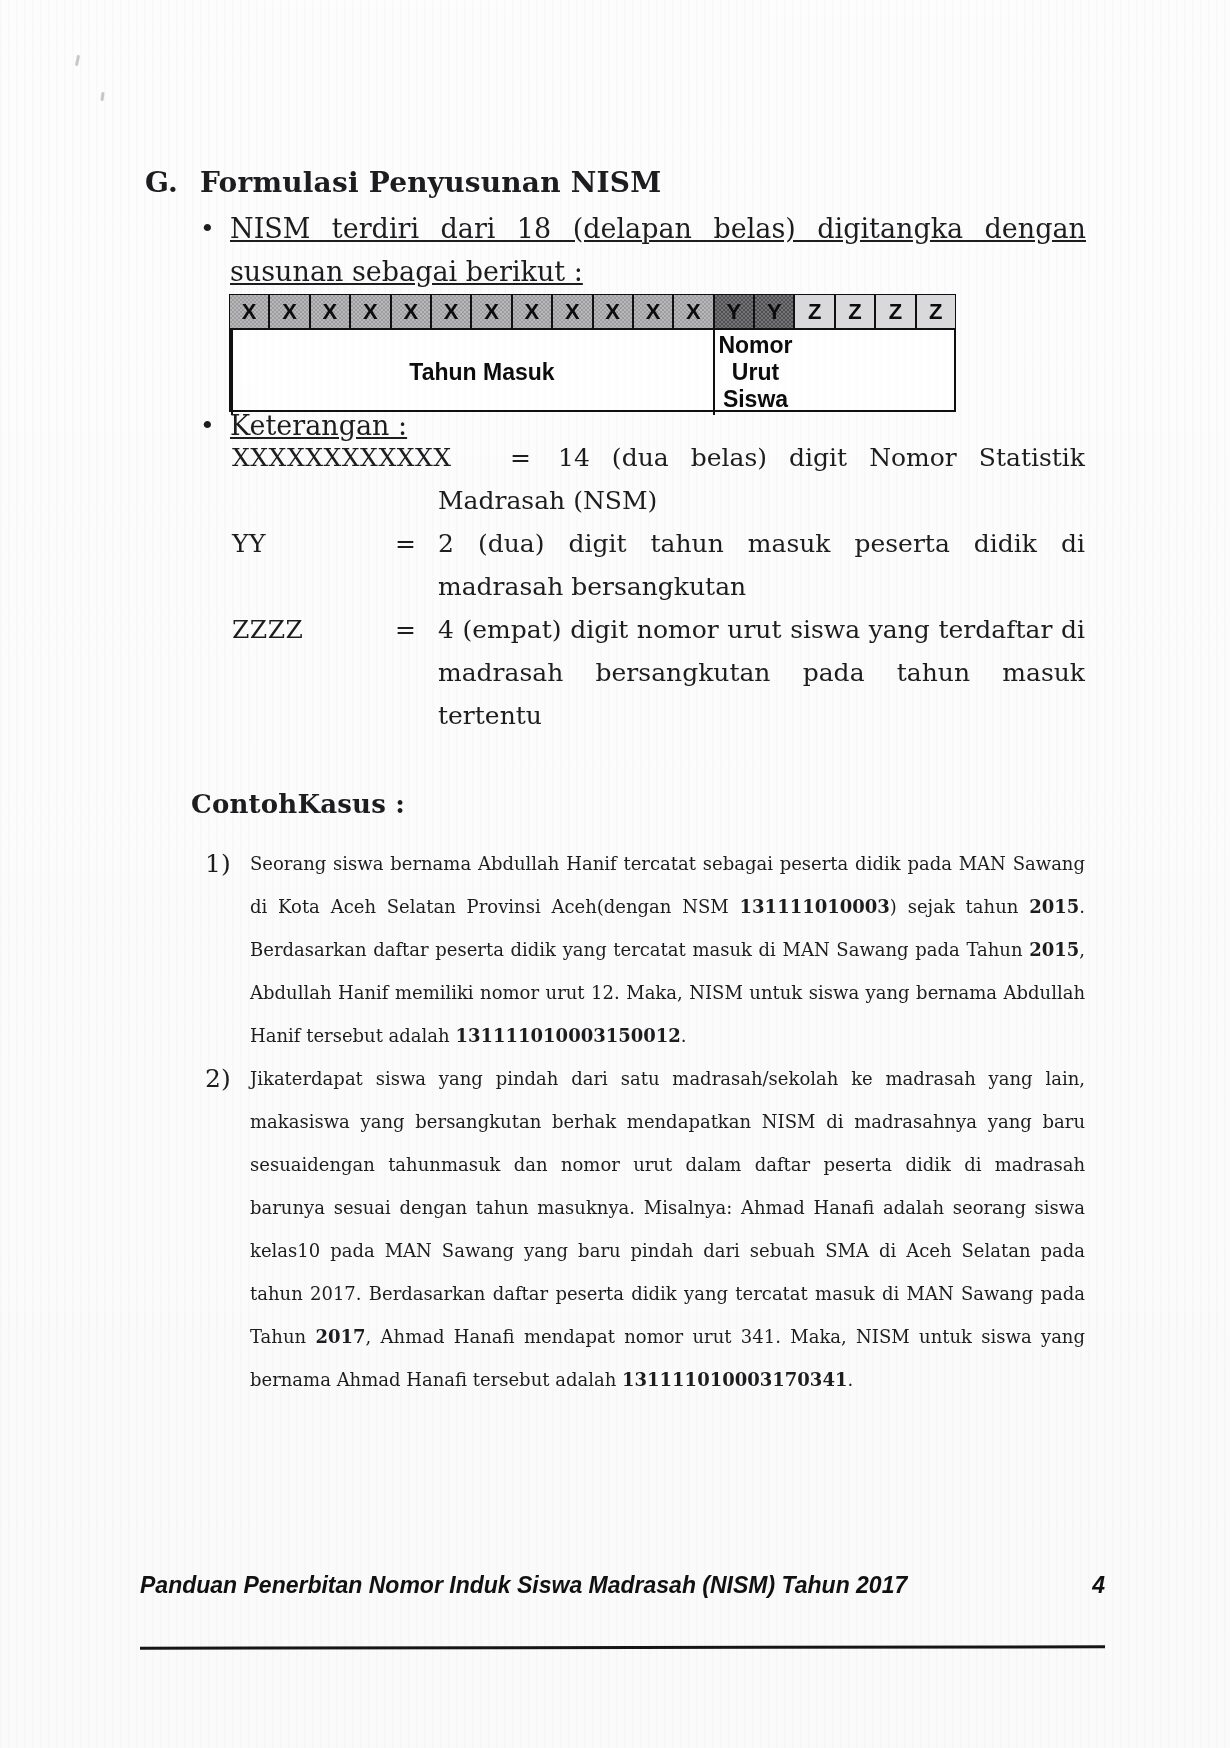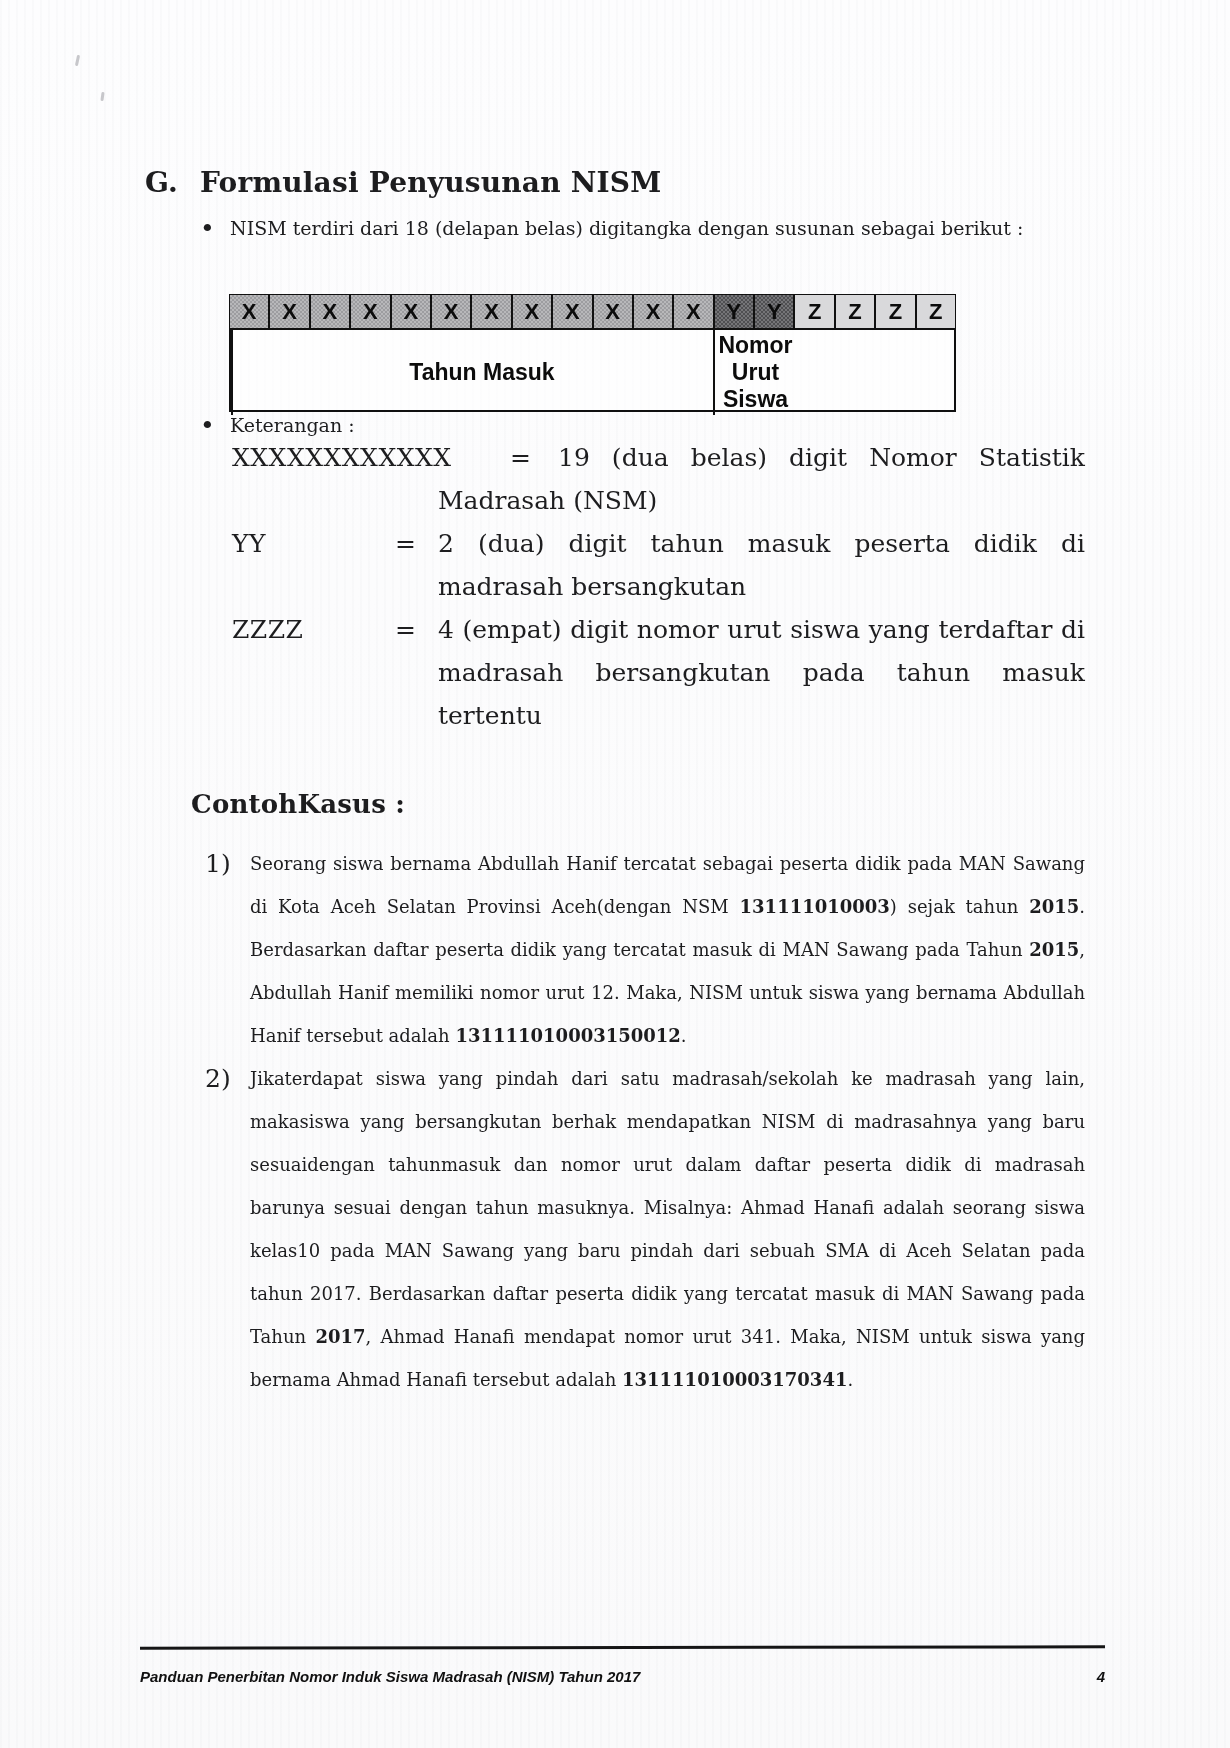--- a/index.html
+++ b/index.html
@@ -19,21 +19,21 @@
   .s2{left:101px;top:92px;width:3px;height:9px;transform:rotate(8deg);}
 
   
   .heading{position:absolute;left:145px;top:166px;font-weight:bold;font-size:28px;letter-spacing:.2px;}
   .sec-num{display:inline-block;width:55px;}
   .sec-title{display:inline-block;}
 
   
   .bullet-item{position:absolute;left:200px;width:886px;}
   .bullet-glyph{position:absolute;left:0;top:0;font-size:25px;line-height:43px;}
-  .bullet-text{margin-left:30px;font-size:19px;line-height:43px;}
+  .bullet-text{margin-left:30px;font-size:27px;line-height:43px;text-decoration:underline;}
   .just{text-align:justify;}
   .intro{top:207px;}
   .ket{top:404px;}
 
   
   .nism-table{position:absolute;left:229px;top:294px;width:727px;}
   .digit-row{display:grid;grid-template-columns:repeat(18,1fr);}
   .dcell{
     height:33px;border:1.5px solid #101010;
     display:flex;align-items:center;justify-content:center;
@@ -64,23 +64,23 @@
   .contoh-heading{position:absolute;left:191px;top:789px;font-weight:bold;font-size:26px;letter-spacing:.2px;}
   .contoh-list{position:absolute;left:205px;top:842px;width:880px;}
   .contoh-item{display:flex;align-items:flex-start;}
   .contoh-marker{flex:0 0 45px;font-size:25px;line-height:43px;}
   .contoh-body{flex:1 1 auto;font-size:18px;line-height:43px;text-align:justify;}
   .contoh-body strong{font-weight:bold;}
 
   
   .footer-rule{position:absolute;left:140px;top:1646px;width:965px;height:3px;background:#161616;transform:rotate(-0.08deg);}
   .footer{
-    position:absolute;left:140px;top:1668px;width:965px;
+    position:absolute;left:140px;top:1572px;width:965px;
     display:flex;justify-content:space-between;align-items:flex-end;
-    font-family:"Liberation Sans", sans-serif;font-style:italic;font-weight:bold;font-size:15px;color:#111;
+    font-family:"Liberation Sans", sans-serif;font-style:italic;font-weight:bold;font-size:23px;color:#111;
   }
 </style>
 </head>
 <body>
 
 <div class="page">
 
   <div class="speck s1"></div>
   <div class="speck s2"></div>
 
@@ -122,21 +122,21 @@
 
   <div class="bullet-item ket">
     <span class="bullet-glyph">•</span>
     <div class="bullet-text">Keterangan :</div>
   </div>
 
   <div class="ket-rows">
     <div class="ket-row">
       <div class="ket-term">XXXXXXXXXXXX</div>
       <div class="ket-eq eq-shift">=</div>
-      <div class="ket-def indent1">19 (dua belas) digit Nomor Statistik Madrasah (NSM)</div>
+      <div class="ket-def indent1">14 (dua belas) digit Nomor Statistik Madrasah (NSM)</div>
     </div>
     <div class="ket-row">
       <div class="ket-term">YY</div>
       <div class="ket-eq">=</div>
       <div class="ket-def">2 (dua) digit tahun masuk peserta didik di madrasah bersangkutan</div>
     </div>
     <div class="ket-row">
       <div class="ket-term">ZZZZ</div>
       <div class="ket-eq">=</div>
       <div class="ket-def">4 (empat) digit nomor urut siswa yang terdaftar di madrasah bersangkutan pada tahun masuk tertentu</div>

